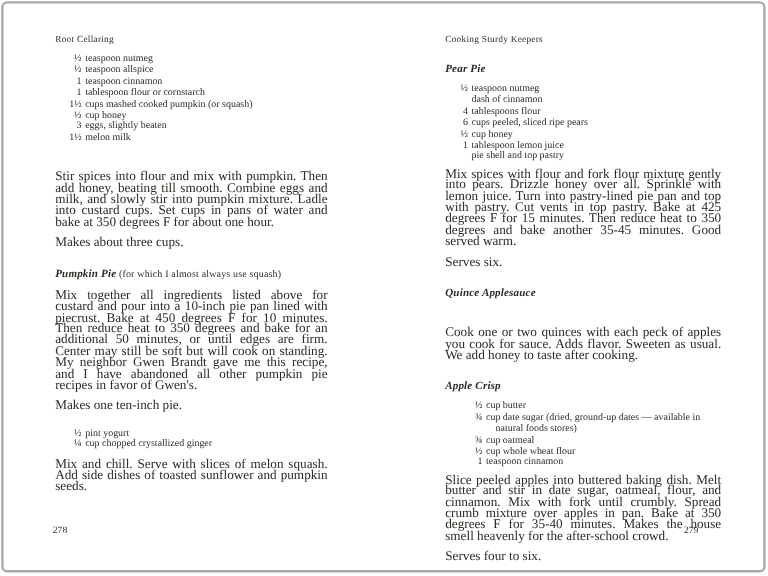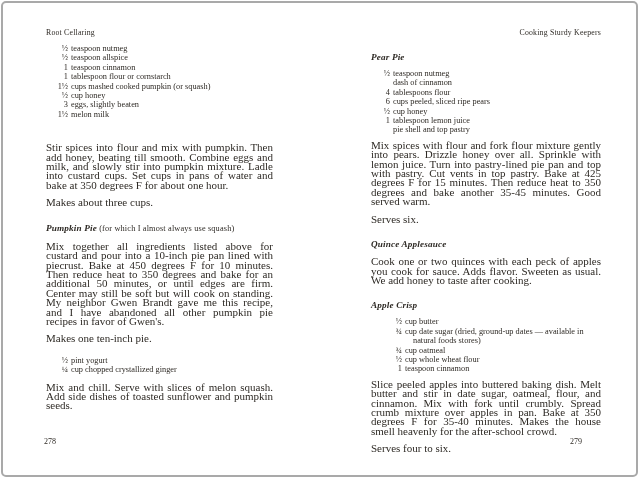--- a/index.html
+++ b/index.html
@@ -12,21 +12,21 @@
   .frame{
     position:absolute;left:1px;top:1px;right:2px;bottom:3px;
     border:2px solid #a9a9a9;border-radius:5px;
     pointer-events:none;
   }
   .page{position:absolute;top:0;height:480px;}
   .page.left{left:46px;width:227px;}
   .page.right{left:371px;width:230px;}
 
   .running-head{margin-top:28px;font-size:7.8px;line-height:9px;letter-spacing:.2px;}
-  .page.right .running-head{text-align:right;}
+  .page.right .running-head{text-align:left;}
 
   .rtitle{
     margin:15px 0 0 0;font-size:9.2px;line-height:10px;
     font-weight:bold;font-style:italic;letter-spacing:.15px;
   }
   .rtitle .tnote{font-weight:normal;font-style:normal;font-size:8.3px;}
   .sect{margin-top:12px;}  
 
   .ing-list{margin-top:7px;}
   .ing{display:flex;font-size:8.3px;line-height:9.4px;white-space:nowrap;}
@@ -150,21 +150,21 @@
           <span class="qty"></span>
           <span class="itx">pie shell and top pastry</span>
         </div>
       </div>
     <p class="body">Mix spices with flour and fork flour mixture gently into pears. Drizzle honey over all. Sprinkle with lemon juice. Turn into pastry-lined pie pan and top with pastry. Cut vents in top pastry. Bake at 425 degrees F for 15 minutes. Then reduce heat to 350 degrees and bake another 35-45 minutes. Good served warm.</p>
     <p class="body yield">Serves six.</p>
   </section>
 
   <section class="sect">
     <h3 class="rtitle"><span>Quince Applesauce</span></h3>
-    <p class="body" style="margin-top:8px;font-family:Liberation Serif, serif;">Cook one or two quinces with each peck of apples you cook for sauce. Adds flavor. Sweeten as usual. We add honey to taste after cooking.</p>
+    <p class="body" style="margin-top:24px;font-family:Liberation Serif, serif;">Cook one or two quinces with each peck of apples you cook for sauce. Adds flavor. Sweeten as usual. We add honey to taste after cooking.</p>
   </section>
 
   <section class="sect">
     <h3 class="rtitle"><span>Apple Crisp</span></h3>
     <div class="ing-list w-crisp">
         <div class="ing">
           <span class="qty">½</span>
           <span class="itx">cup butter</span>
         </div>
         <div class="ing">

